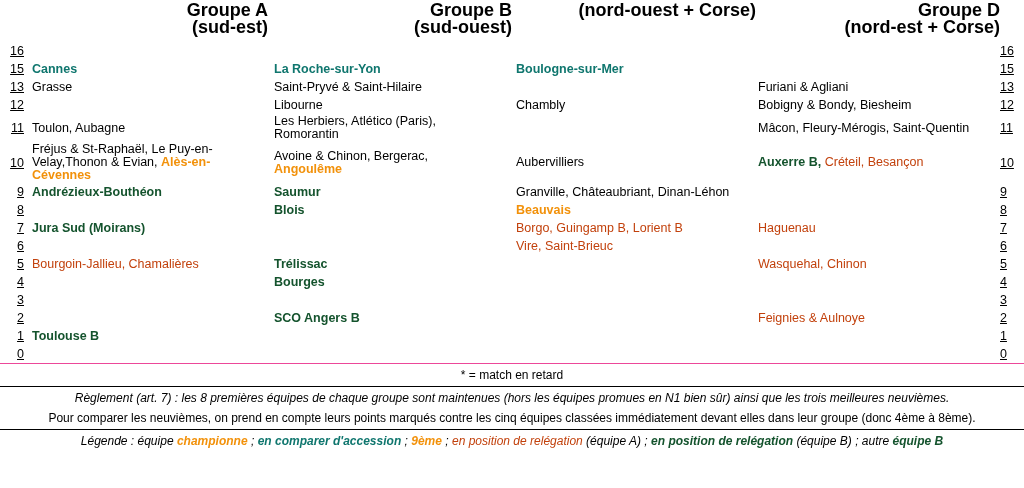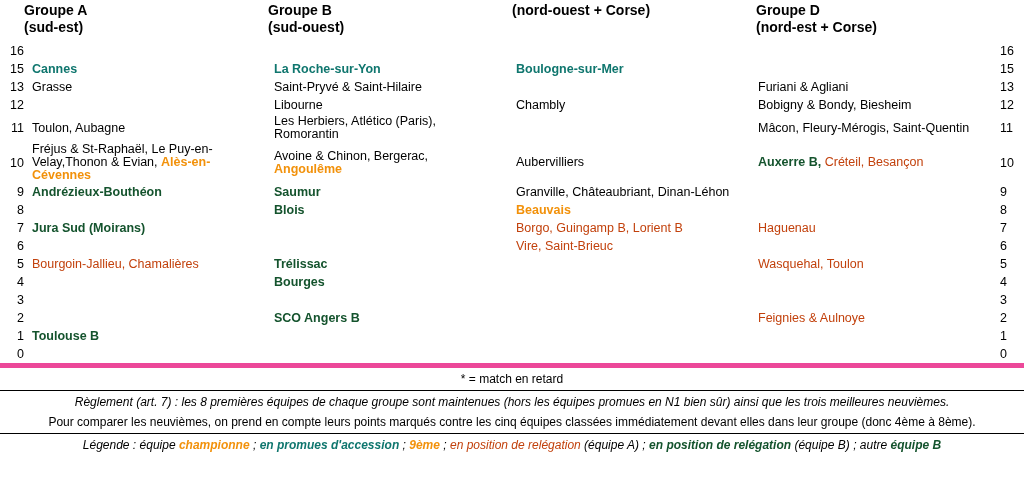--- a/index.html
+++ b/index.html
@@ -14,23 +14,23 @@
   .sheet{width:1024px;height:488px;position:relative;box-sizing:border-box;}
 
   
   .header{
     display:flex;
     padding:2px 0 6px 0;
   }
   .h-rank{width:24px;flex:0 0 24px;}
   .h-group{
     flex:1 1 0;
-    text-align:left;
+    text-align:right;
     font-weight:bold;
-    font-size:14px;
+    font-size:18px;
     line-height:17px;
   }
   .h-group .sub{font-weight:bold;}
 
   
   table.grid{
     border-collapse:collapse;
     width:1024px;
     table-layout:fixed;
   }
@@ -42,20 +42,21 @@
     line-height:14px;
     border:0;
   }
   td.rank{
     width:24px;
     text-align:right;
     padding-right:6px;
     font-size:12.5px;
     color:#000;
     white-space:nowrap;
+    text-decoration:underline;
   }
   td.rank-r{
     width:24px;
     text-align:left;
     padding-left:6px;
   }
   td.cell{width:240px;}
   .top-line td{border-top:1px solid #000;}
   .bot-line td{border-bottom:1px solid #000;}
 
@@ -63,21 +64,21 @@
   .green{color:#0f766e;font-weight:bold;}
   .plain{color:#000;font-weight:normal;}
   .orange{color:#f2910a;font-weight:bold;}
   .red{color:#c2410c;font-weight:normal;}
   .darkred{color:#14532d;font-weight:bold;}
 
   .two-line{line-height:13px;}
 
   
   .footer{
-    border-top:5px solid #ec4899;
+    border-top:1px solid #ec4899;
     width:1024px;
   }
   .foot-line{
     text-align:center;
     font-size:12px;
     line-height:16px;
     padding:3px 6px 1px 6px;
   }
   .foot-rule{
     border-top:1px solid #000;
@@ -263,21 +264,21 @@
         <tr>
           <td class="rank">5</td>
           <td class="cell">
             <div class="two-line"><span class="red">Bourgoin-Jallieu, Chamalières</span></div>
           </td>
           <td class="cell">
             <div class="two-line"><span class="darkred">Trélissac</span></div>
           </td>
           <td class="cell"></td>
           <td class="cell">
-            <div class="two-line"><span class="red">Wasquehal, Toulon</span></div>
+            <div class="two-line"><span class="red">Wasquehal, Chinon</span></div>
           </td>
           <td class="rank rank-r">5</td>
         </tr>
         <tr>
           <td class="rank">4</td>
           <td class="cell"></td>
           <td class="cell">
             <div class="two-line"><span class="darkred">Bourges</span></div>
           </td>
           <td class="cell"></td>
@@ -328,21 +329,21 @@
   <div class="footer">
     <div class="foot-line">* = match en retard</div>
     <div class="foot-rule"></div>
     <div class="foot-line foot-italic">Règlement (art. 7) : les 8 premières équipes de chaque groupe sont maintenues (hors les équipes promues en N1 bien sûr) ainsi que les trois meilleures neuvièmes.</div>
     <div class="foot-line">Pour comparer les neuvièmes, on prend en compte leurs points marqués contre les cinq équipes classées immédiatement devant elles dans leur groupe (donc 4ème à 8ème).</div>
     <div class="foot-rule"></div>
     <div class="legend">
       <span>Légende : équipe</span>
       <span class="orange">championne</span>
       <span class="sep">;</span>
-      <span class="green">en promues d'accession</span>
+      <span class="green">en comparer d'accession</span>
       <span class="sep">;</span>
       <span class="orange">9ème</span>
       <span class="sep">;</span>
       <span class="red">en position de relégation</span>
       <span>(équipe A)</span>
       <span class="sep">;</span>
       <span class="darkred">en position de relégation</span>
       <span>(équipe B)</span>
       <span class="sep">;</span>
       <span>autre</span>

